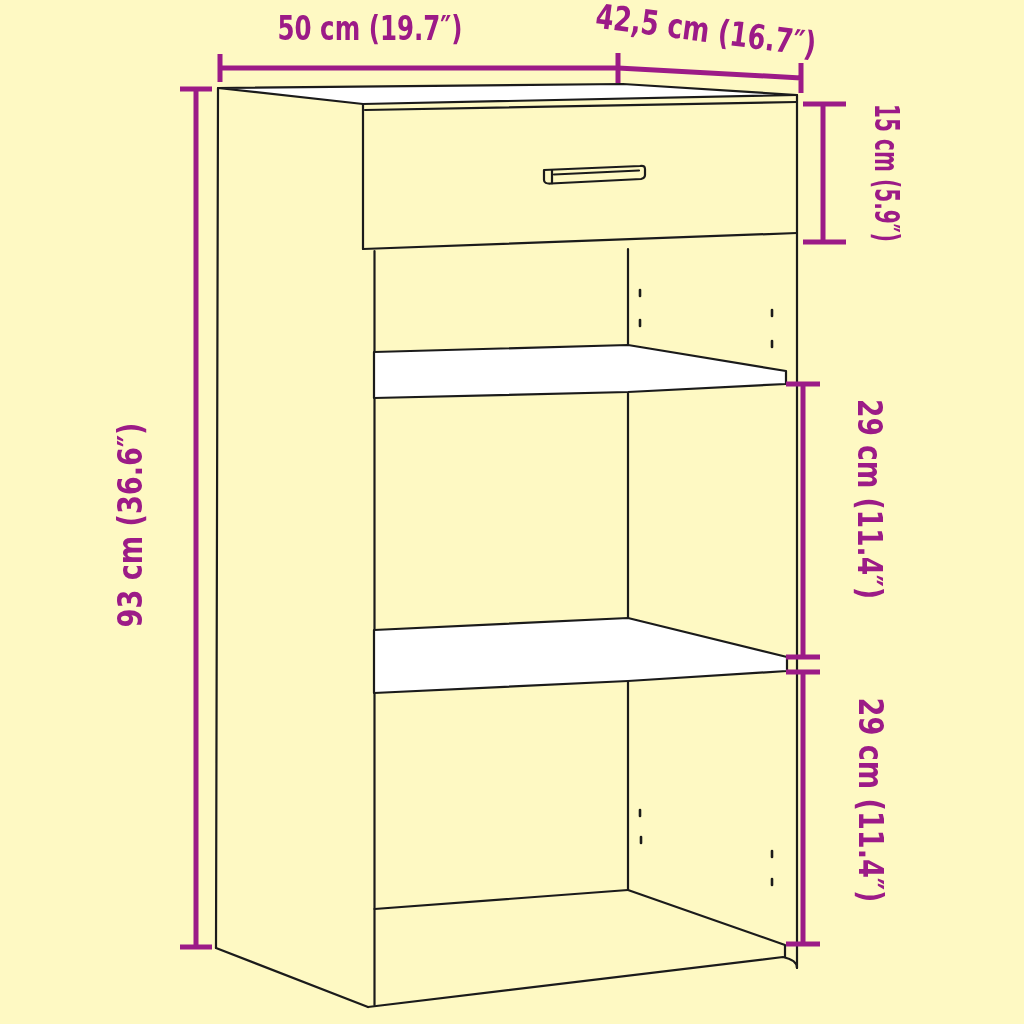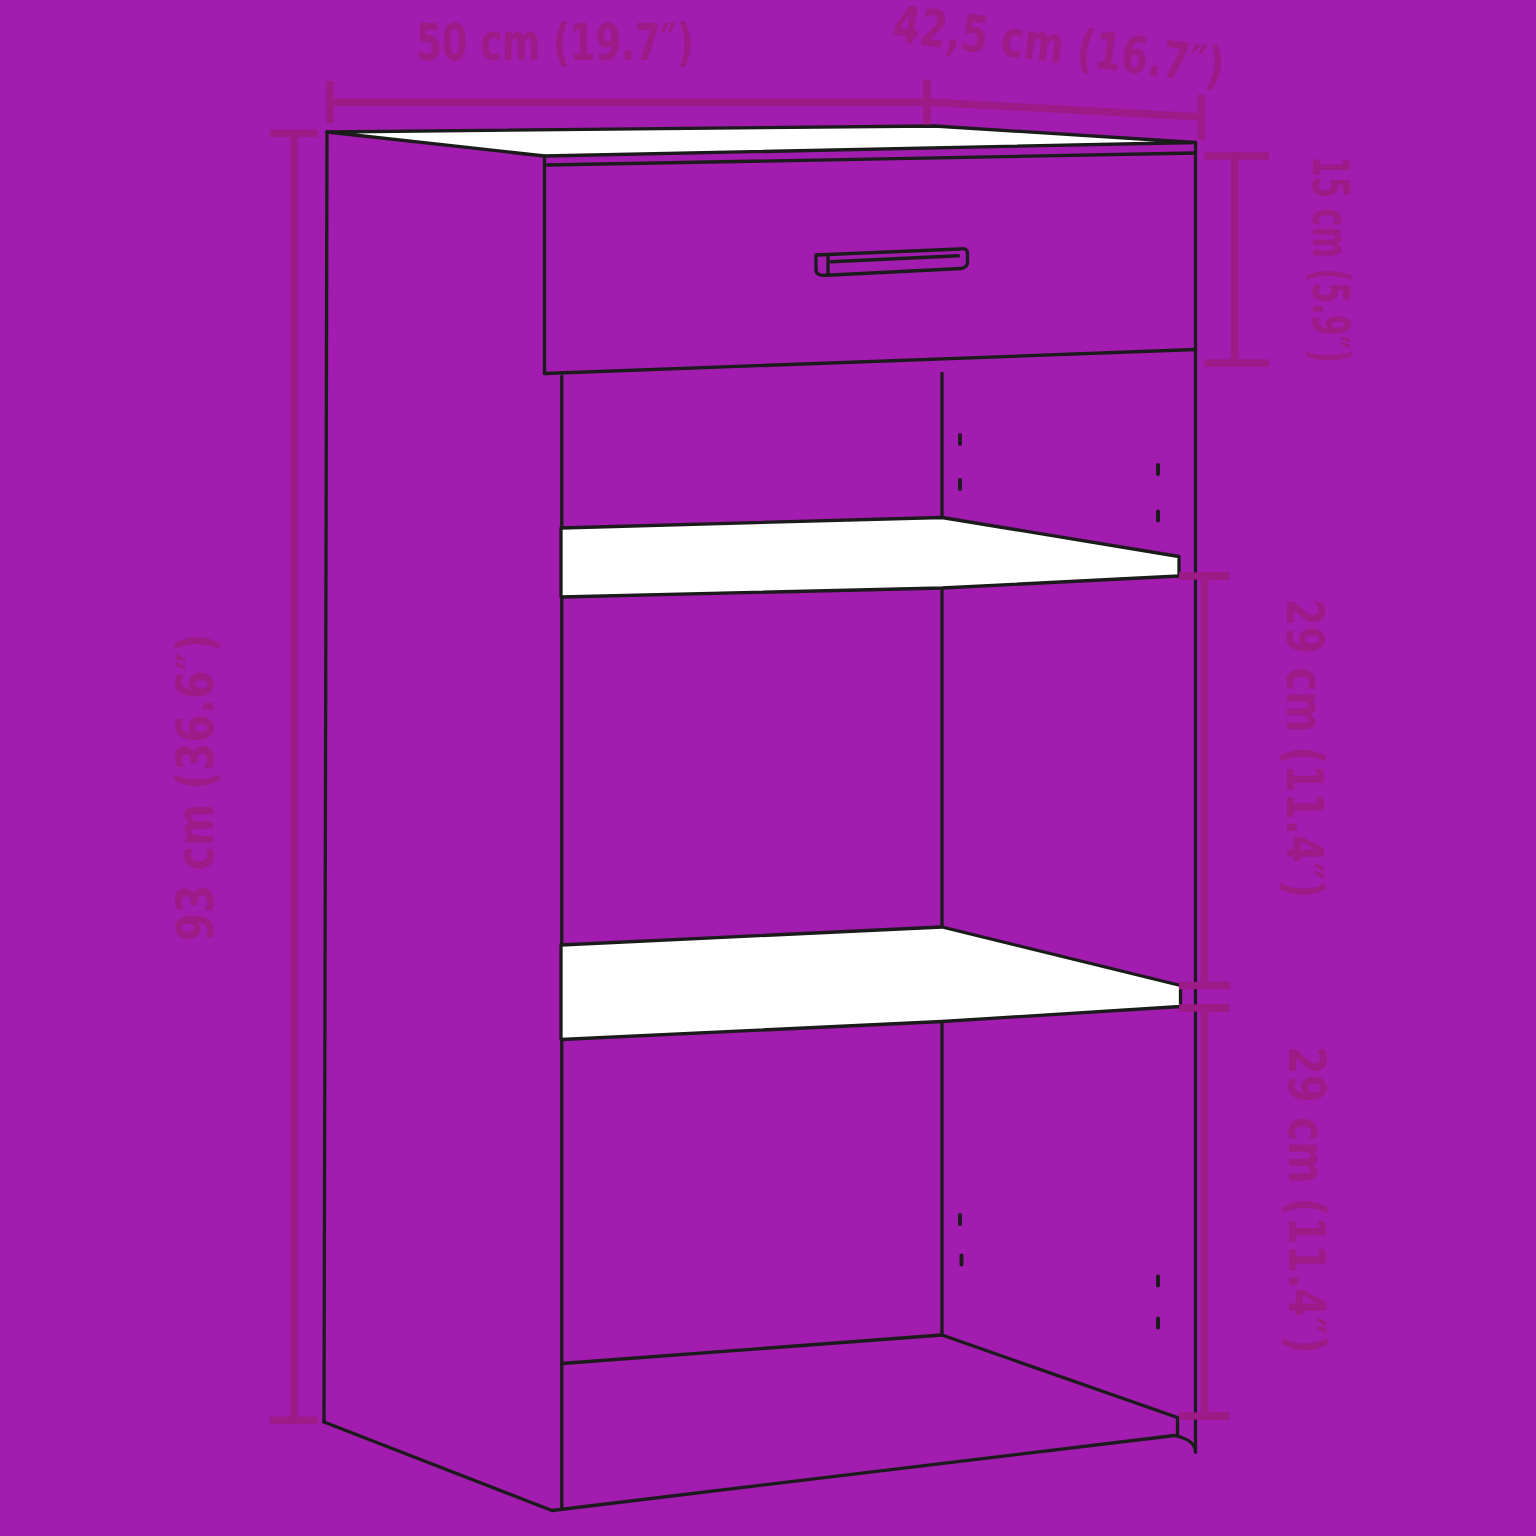--- a/index.html
+++ b/index.html
@@ -7,21 +7,21 @@
     padding: 0;
     background: #ffffff;
     width: 1024px;
     height: 1024px;
     overflow: hidden;
   }
   .stage {
     width: 1024px;
     height: 1024px;
     position: relative;
-    background: #a21caf;
+    background: #fef9c3;
   }
   svg { display: block; }
   .k {
     fill: none;
     stroke: #1b1b1b;
     stroke-width: 2.2;
     stroke-linecap: round;
     stroke-linejoin: round;
   }
   .kfill {

